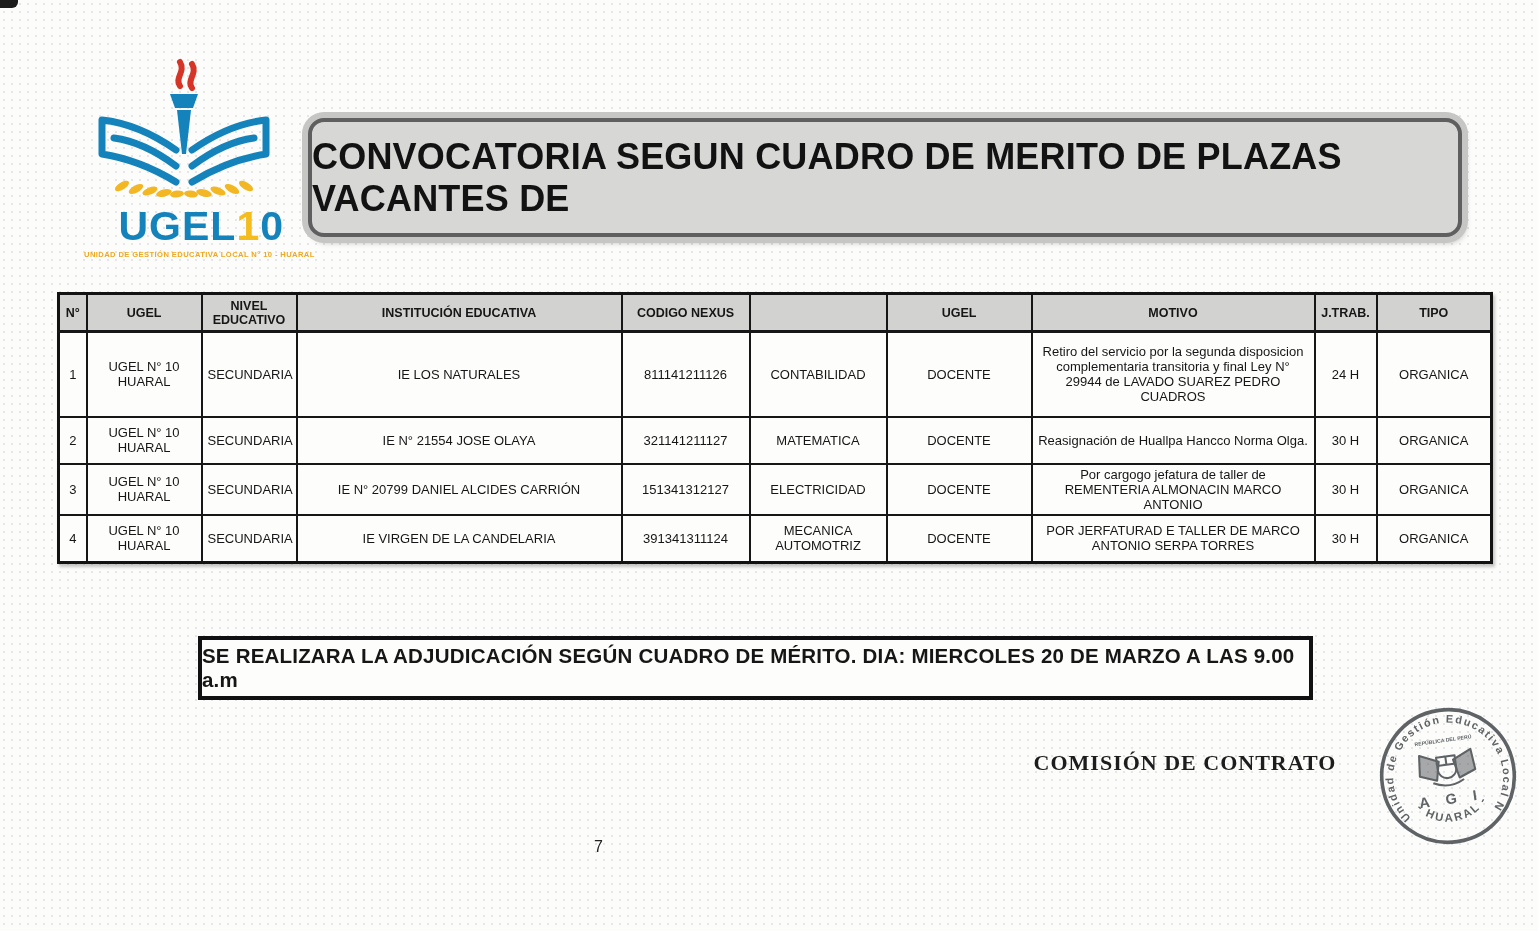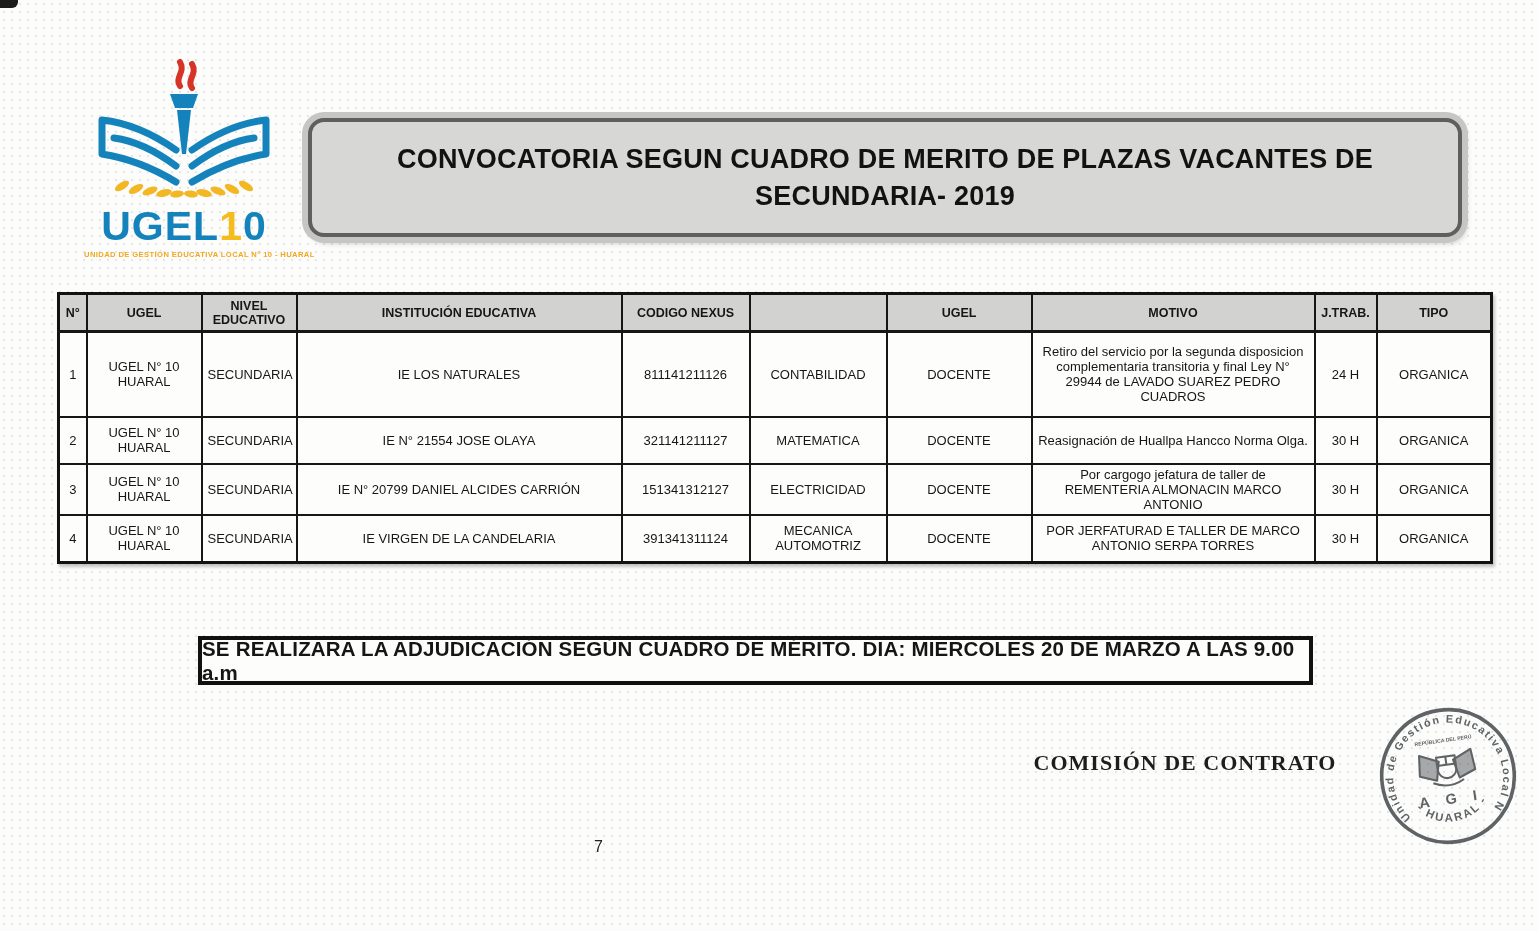--- a/index.html
+++ b/index.html
@@ -14,34 +14,34 @@
     overflow:hidden;
   }
   .abs{ position:absolute; }
 
   
   .corner-smudge{ left:0; top:0; width:18px; height:8px; background:#1c1c1c; border-radius:0 0 6px 0; }
   .dot-artifact{ width:4px; height:4px; border-radius:50%; background:#444; }
 
   
   .logo{ left:84px; top:50px; width:200px; text-align:center; }
-  .logo .wordmark{ font-weight:bold; font-size:41px; letter-spacing:1px; line-height:40px; margin-top:2px; }
+  .logo .wordmark{ font-weight:bold; font-size:41px; letter-spacing:1px; line-height:40px; margin-top:2px;text-align:right; }
   .logo .subtitle{ font-size:7.6px; font-weight:bold; color:#f0a81f; letter-spacing:0.4px; margin-top:4px; white-space:nowrap; }
 
   
   .banner{
     left:308px; top:118px; width:1154px; height:119px;
     background:#d7d7d6;
     border:4px solid #5f5f5f;
     border-radius:16px;
     box-shadow:0 0 0 6px #c6c6c4, 3px 5px 6px rgba(0,0,0,0.3);
     display:flex; flex-direction:column; justify-content:center; align-items:center;
     gap:6px;
   }
-  .banner .line{ font-weight:bold; font-size:27px; color:#121212; letter-spacing:0.2px; }
+  .banner .line{ font-weight:bold; font-size:36px; color:#121212; letter-spacing:0.2px; }
 
   
   table.merit{
     left:57px; top:292px; width:1433px;
     border-collapse:collapse; table-layout:fixed;
     background:#fdfdfc;
     box-shadow:2px 3px 3px rgba(0,0,0,0.22);
     position:absolute;
   }
   table.merit th, table.merit td{
@@ -57,21 +57,21 @@
     font-size:12.5px;
     height:38px;
     text-align:center;
     border-bottom-width:3px;
   }
   td.c{ text-align:center; }
   td.l{ text-align:center; }
 
   
   .announce{
-    left:198px; top:636px; width:1115px; height:49px;
+    left:198px; top:636px; width:1115px; height:64px;
     border:4px solid #111; background:#fdfdfb;
     display:flex; align-items:center; justify-content:center;
   }
   .announce .txt{ font-weight:bold; font-size:20.5px; letter-spacing:0.2px; }
 
   
   .signature{
     left:1022px; top:750px; width:310px; text-align:center;
     font-family:"Liberation Serif", serif;
     font-weight:bold; font-size:22px; letter-spacing:1px; color:#1d1d1d;margin-left:8px;
@@ -121,21 +121,20 @@
       <ellipse cx="120" cy="143" rx="8" ry="3.6" transform="rotate(14 120 143)"></ellipse>
       <ellipse cx="107" cy="144" rx="7" ry="3.4" transform="rotate(6 107 144)"></ellipse>
     </g>
   </svg>
   <div class="wordmark"><span style="color:#1583bb">UGEL</span><span style="color:#f5bc1e">1</span><span style="color:#1583bb">0</span></div>
   <div class="subtitle">UNIDAD DE GESTIÓN EDUCATIVA LOCAL N° 10 - HUARAL</div>
 </div>
 
 <div class="abs banner">
   <div class="line">CONVOCATORIA SEGUN CUADRO DE MERITO DE PLAZAS VACANTES DE</div>
-  <div class="line">SECUNDARIA- 2019</div>
 </div>
 
 <table class="merit">
   <colgroup>
     <col style="width:28px">
       <col style="width:115px">
       <col style="width:95px">
       <col style="width:325px">
     <col style="width:128px">
       <col style="width:137px">

